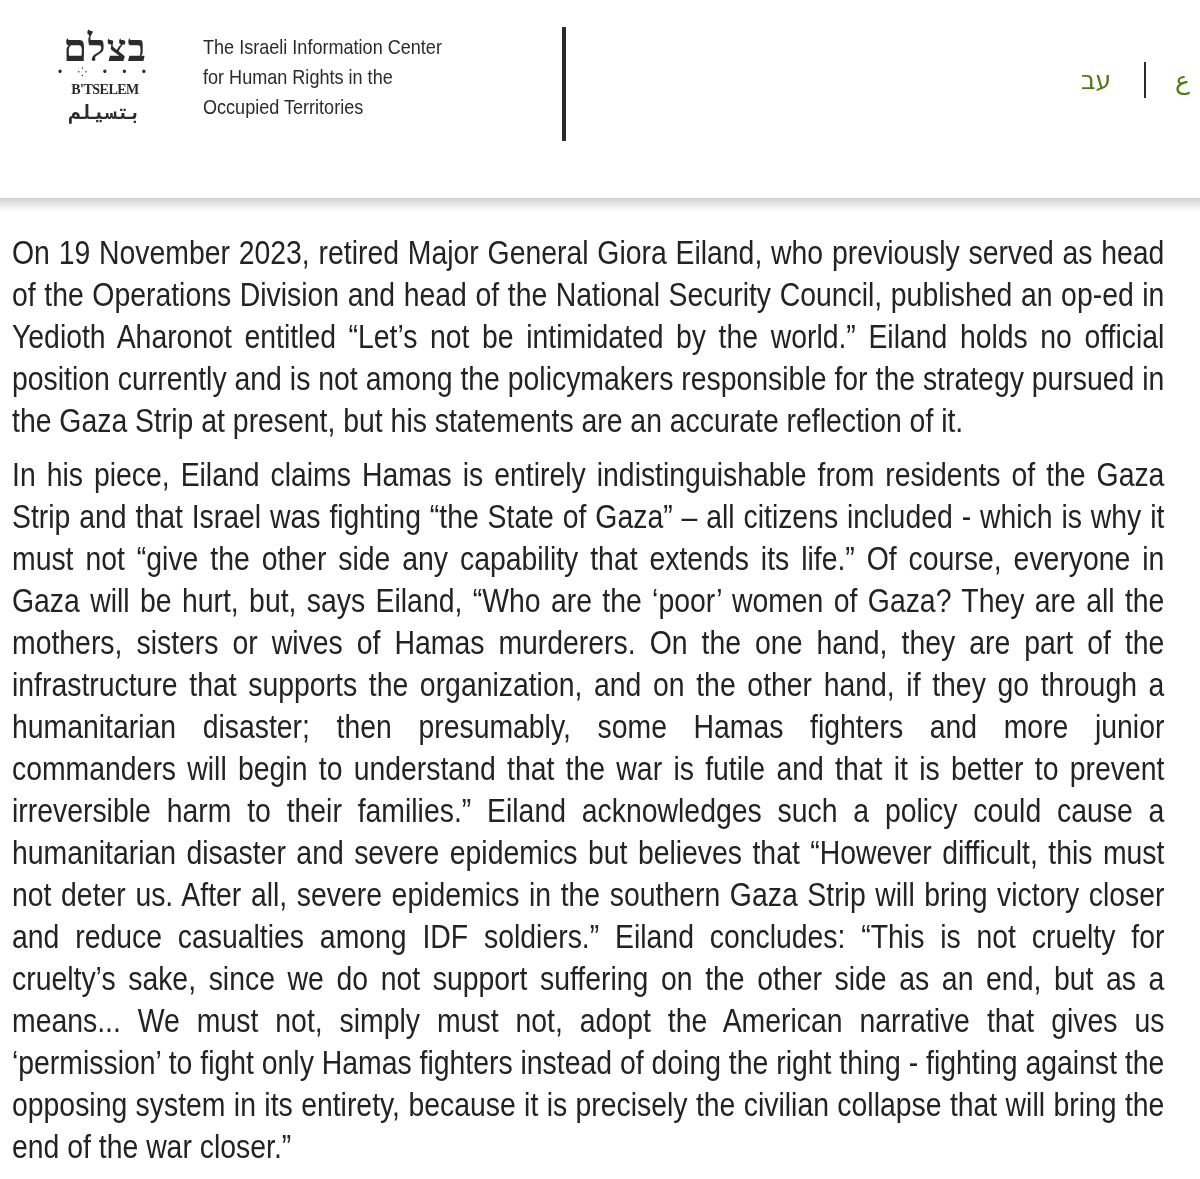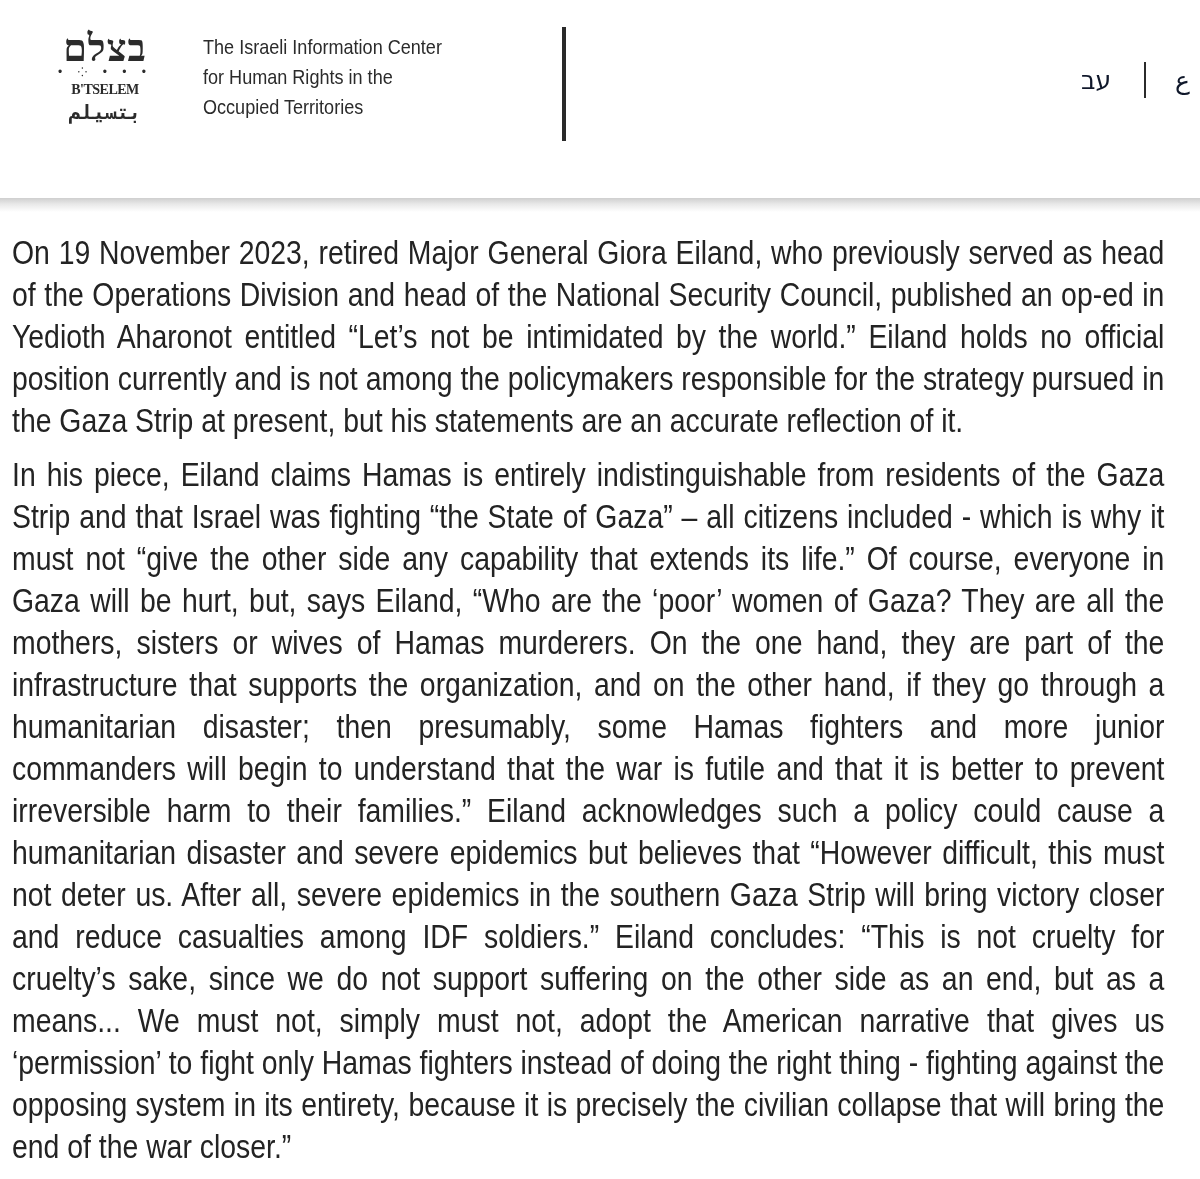--- a/index.html
+++ b/index.html
@@ -99,21 +99,21 @@
       top: 62px;
       display: flex;
       align-items: center;
       font-family: "DejaVu Sans", sans-serif;
       font-size: 25px;
       color: #2b2b2b;
     }
     .lang-link {
       cursor: pointer;
       text-decoration: none;
-      color: #0f172a;
+      color: #4d7c0f;
     }
     .lang-sep {
       display: inline-block;
       width: 2px;
       height: 36px;
       background: #2b2b2b;
       margin: 0 29px 0 33px;
     }
     .article {
       position: absolute;

